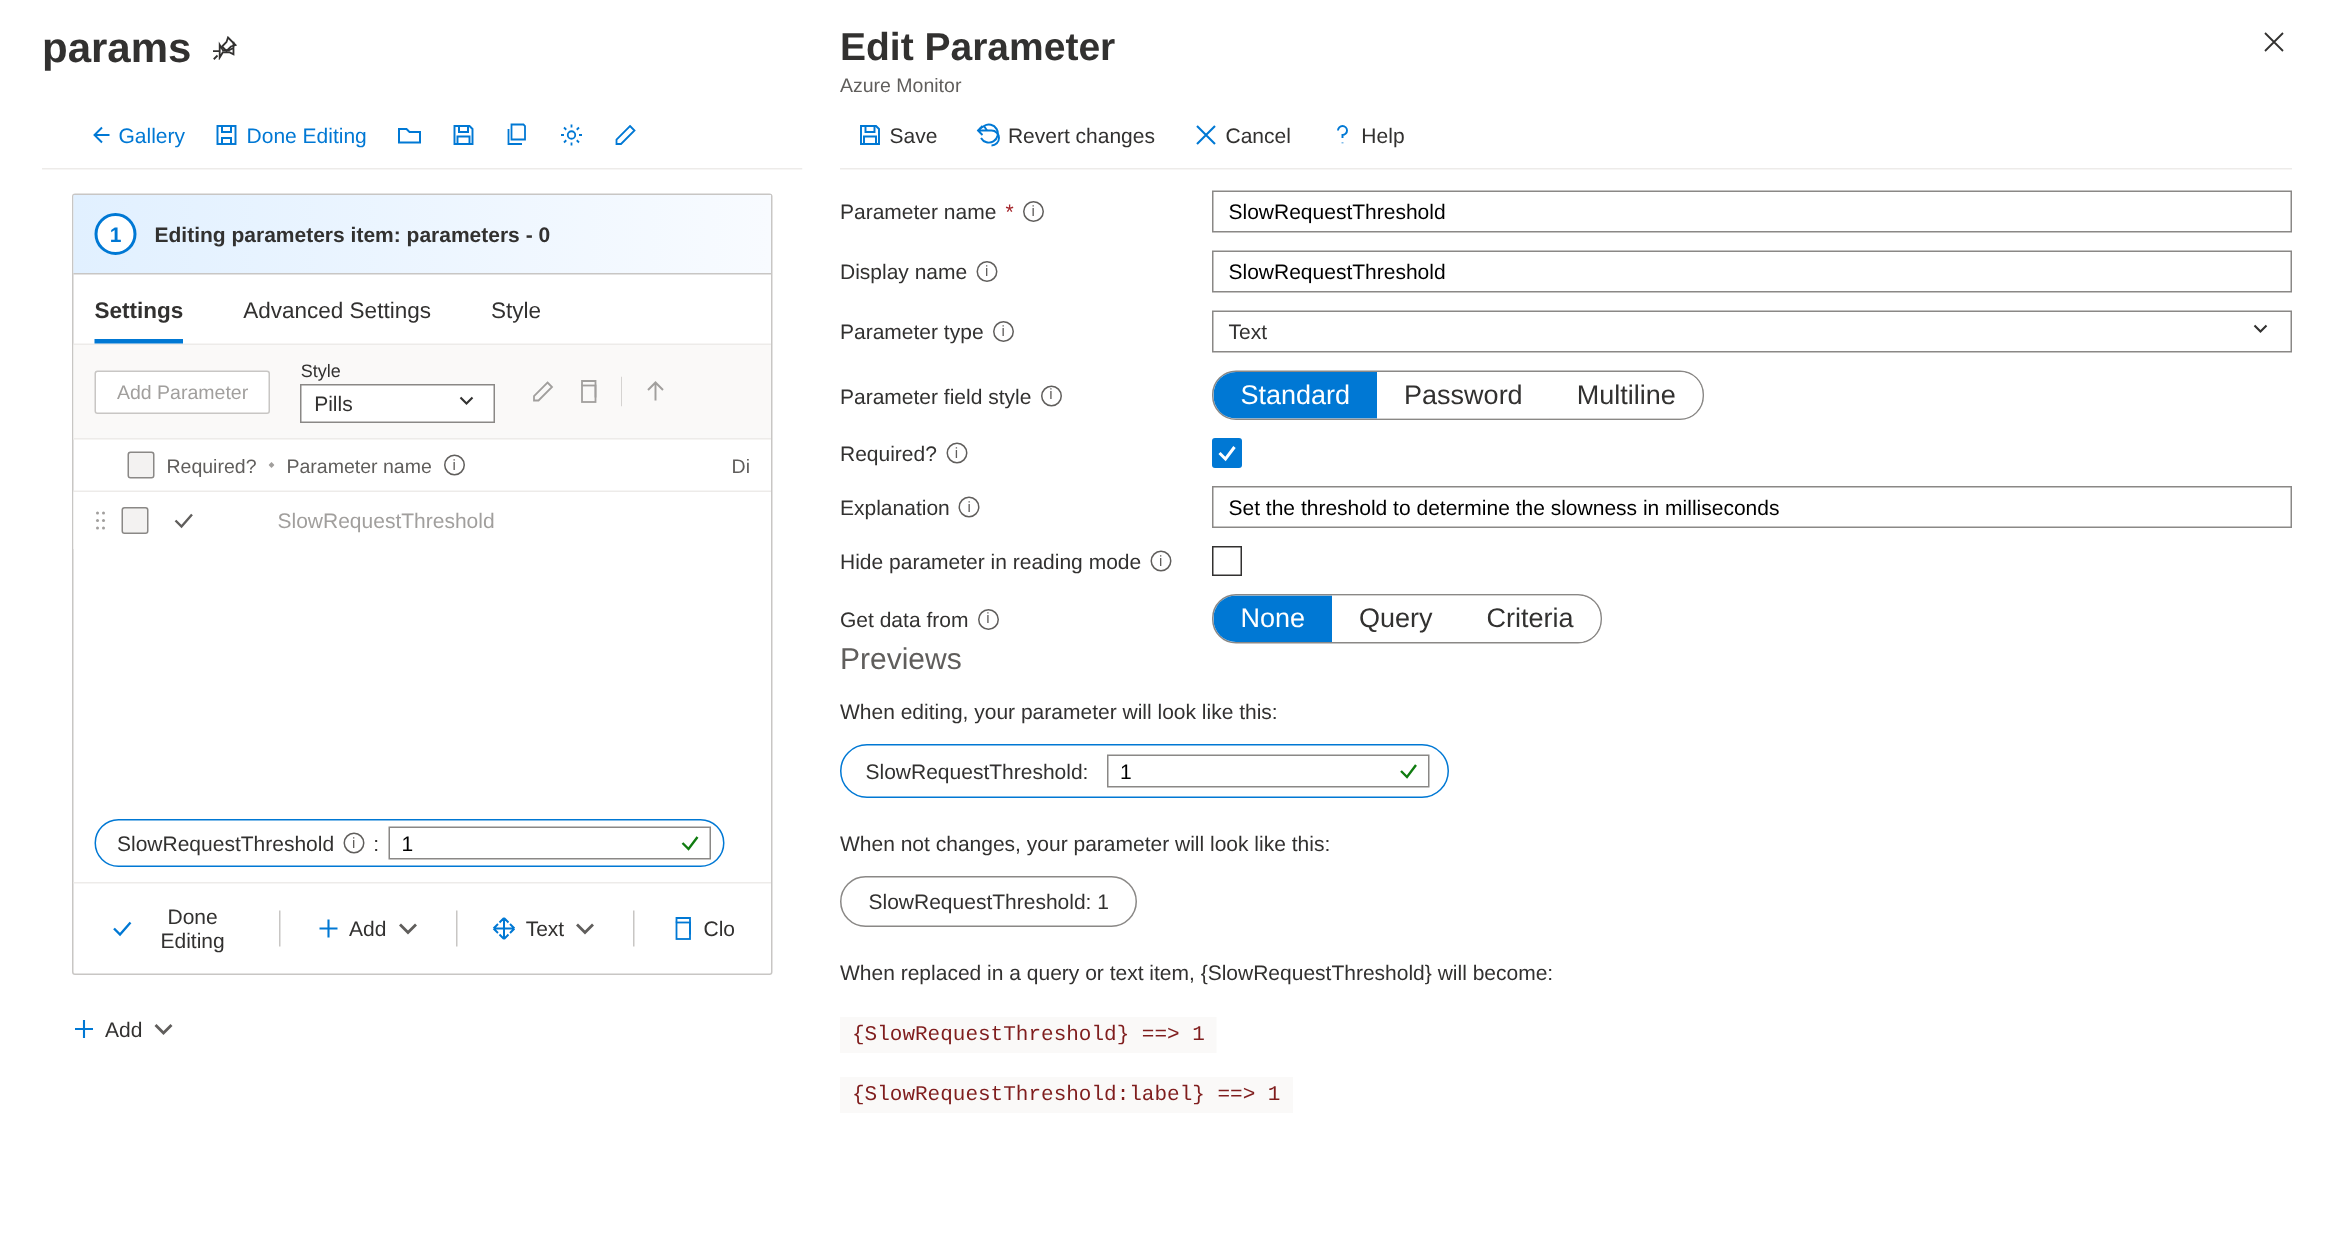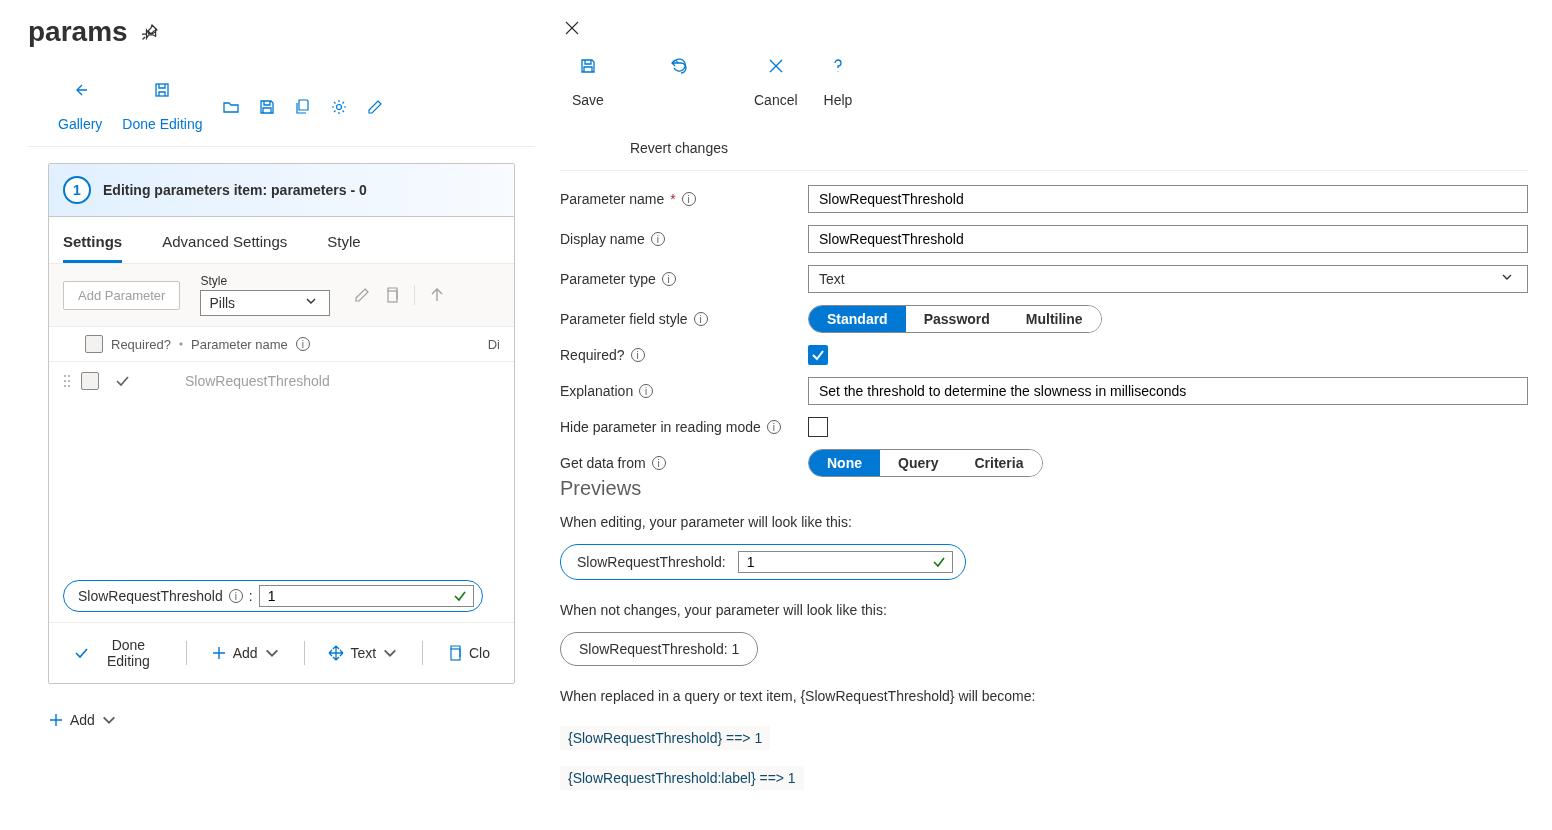--- a/index.html
+++ b/index.html
@@ -2,21 +2,21 @@
 <html><head>
   <meta charset="utf-8">
   <style>
     * { margin: 0; padding: 0; box-sizing: border-box; font-family: 'Segoe UI', Tahoma, Geneva, sans-serif; }
     body { background: #fff; color: #323130; font-size: 14px; width: 1552px; height: 830px; overflow: hidden; position: relative; display: flex; }
     .left-pane { width: 508px; padding: 16px 0 0 0; overflow: hidden; border-right: 1px solid transparent; margin-left: 28px;}
     .right-pane { flex: 1; padding: 16px 24px 0 24px; background:#fff; position:relative;}
     .page-title-row { display:flex; align-items:center; gap:14px; padding: 0 0 28px 0;}
     .page-title { font-size: 28px; font-weight: 600; color:#323130;}
     .toolbar { display:flex; align-items:center; gap:0; padding: 0 0 8px 20px; border-bottom:1px solid #edebe9;}
-    .toolbar-btn { display:inline-flex; align-items:center; gap:18px; padding:6px 10px; color:#0078d4; cursor:pointer; background:none;border:none;font-size:14px;flex-direction:column;}
+    .toolbar-btn { display:inline-flex; align-items:flex-start; gap:5px; padding:6px 10px; color:#0078d4; cursor:pointer; background:none;border:none;font-size:14px;}
     .icon { width:16px;height:16px; display:inline-block; flex-shrink:0;}
     .section-panel { margin:16px 20px 0 20px; border:1px solid #c8c6c4; border-radius:2px;}
     .section-header { display:flex; align-items:center; padding:12px 14px; gap:12px; background:linear-gradient(to right,#e1f0ff 0%, #f8fbff 100%); border-bottom:1px solid #c8c6c4;}
     .step-badge { width:28px;height:28px;border-radius:14px; background:#fff; border:2px solid #0078d4; color:#0078d4; font-weight:600; display:flex;align-items:center;justify-content:center; font-size:14px;}
     .section-title { font-weight:600; font-size:14px;}
     .tabs { display:flex; gap:40px; padding:12px 14px 0 14px; border-bottom:1px solid #edebe9;}
     .tab { padding:4px 0 10px 0; font-size:15px; color:#323130; cursor:pointer; border-bottom:3px solid transparent;}
     .tab.active { border-bottom-color:#0078d4; font-weight:600;}
     .param-toolbar { display:flex; align-items:center; gap:10px; padding:10px 14px; background:#faf9f8; border-bottom:1px solid #edebe9;}
     .add-param-btn { padding:6px 14px; background:#fff; border:1px solid #c8c6c4; border-radius:2px; color:#a19f9d; cursor:pointer;font-size:13px;}
@@ -49,29 +49,29 @@
     .panel-toolbar { display:flex; gap:2px; padding:14px 0 10px 0; border-bottom:1px solid #edebe9;}
     .panel-toolbar .toolbar-btn { padding:4px 12px;}
     .form-grid { margin-top:14px; display:flex; flex-direction:column; gap:12px;}
     .form-row { display:flex; align-items:center; gap:8px;}
     .form-label { width:240px; font-size:14px; color:#323130; display:flex;align-items:center;gap:6px;}
     .required-star { color:#a4262c;}
     .info-icon { width:14px;height:14px; border:1px solid #605e5c; border-radius:7px; display:inline-flex;align-items:center;justify-content:center;font-size:10px; color:#605e5c; flex-shrink:0;}
     .text-input { flex:1; border:1px solid #8a8886; padding:5px 10px; font-size:14px; background:#fff;}
     .select-input { flex:1; border:1px solid #8a8886; padding:5px 10px; font-size:14px; display:flex;justify-content:space-between;align-items:center; background:#fff;cursor:pointer;}
     .pill-group { display:inline-flex; border:1px solid #8a8886; border-radius:16px; overflow:hidden;}
-    .pill-option { padding:5px 18px; font-size:14px; cursor:pointer; background:#fff; color:#323130;font-weight:bold;}
+    .pill-option { padding:5px 18px; font-size:18px; cursor:pointer; background:#fff; color:#323130;}
     .pill-option.selected { background:#0078d4; color:#fff;}
     .checkbox-blue { width:20px;height:20px; background:#0078d4; border-radius:2px;display:flex;align-items:center;justify-content:center;}
     .checkbox-empty { width:20px;height:20px; border:1px solid #323130; background:#fff;}
     .previews-title { font-size:20px; font-weight:400; color:#605e5c; }
     .preview-hint { font-size:14px; margin-top:14px; margin-bottom:14px;}
     .preview-pill { display:inline-flex; align-items:center; border:1px solid #0078d4; border-radius:22px; padding:6px 12px 6px 16px; gap:12px;}
     .preview-pill-ro { display:inline-flex; align-items:flex-start; border:1px solid #8a8886; border-radius:22px; padding:8px 18px; }
-    .code-line { font-family: Liberation Sans, sans-serif; font-size:14px; color:#0c4a6e; background:#faf9f8; padding:4px 8px; margin:8px 0; display:inline-block;}
+    .code-line { font-family: Liberation Mono, monospace; font-size:14px; color:#7f1d1d; background:#faf9f8; padding:4px 8px; margin:8px 0; display:inline-block;}
     svg { display:block;}
   </style>
 </head>
 <body>
 
 <div class="left-pane">
   <div class="page-title-row" style="padding-left:0;">
     <span class="page-title">params</span>
     <span class="icon">
       <svg viewBox="0 0 16 16" fill="none" stroke="#323130" stroke-width="1.2">
@@ -293,20 +293,24 @@
           <svg viewBox="0 0 12 12" fill="none" stroke="#605e5c" stroke-width="1.4">
             <path d="M2 4 L6 8 L10 4"></path>
           </svg>
         </span>
     </button>
   </div>
 </div>
 
 <div class="right-pane">
   <div class="panel-title-row">
+    <div>
+      <div class="panel-title">Edit Parameter</div>
+      <div class="panel-subtitle">Azure Monitor</div>
+    </div>
     <div class="close-x">
       <svg width="16" height="16" viewBox="0 0 16 16" fill="none" stroke="#323130" stroke-width="1.2">
           <path d="M2 2 L14 14 M14 2 L2 14"></path>
         </svg>
     </div>
   </div>
 
   <div class="panel-toolbar">
     <button class="toolbar-btn">
       <span class="icon">
@@ -316,21 +320,21 @@
         </span>
       <span style="color:#323130;">Save</span>
     </button>
     <button class="toolbar-btn">
       <span class="icon">
           <svg viewBox="0 0 16 16" fill="none" stroke="#0078d4" stroke-width="1.3">
             <path d="M4 4 L1 7 L4 10 M1 7 H10 A5 5 0 1 1 10 17" transform="translate(0 -2)"></path>
             <path d="M5 2 A6 6 0 1 1 3 10 M5 2 L2 4 M5 2 L7 5"></path>
           </svg>
         </span>
-      <span style="color:#323130;margin-top:48px;">Revert changes</span>
+      <span style="color:#323130;">Revert changes</span>
     </button>
     <button class="toolbar-btn">
       <span class="icon">
           <svg viewBox="0 0 16 16" fill="none" stroke="#0078d4" stroke-width="1.4">
             <path d="M2 2 L14 14 M14 2 L2 14"></path>
           </svg>
         </span>
       <span style="color:#323130;">Cancel</span>
     </button>
     <button class="toolbar-btn">

